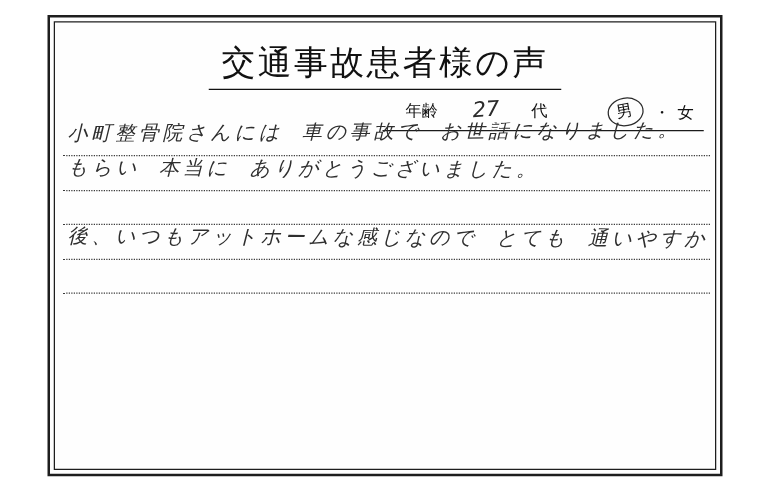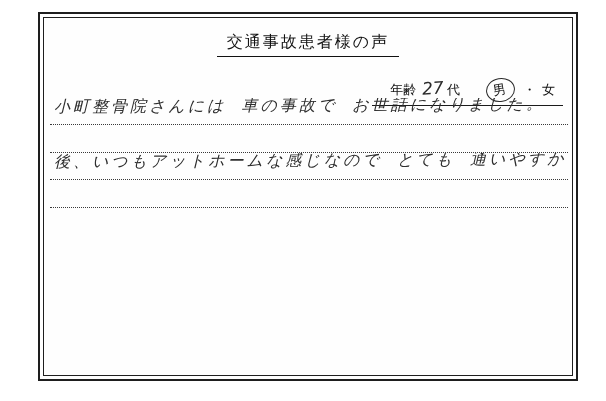--- a/index.html
+++ b/index.html
@@ -24,34 +24,35 @@
     border:1.5px solid #1e1e1e;
   }
   .title-wrap {
     position:absolute;
     left:0; right:0; top:14px;
     text-align:center;
   }
   .title {
     display:inline-block;
     font-family:"Liberation Serif", serif;
-    font-size:16px;
+    font-size:27px;
     font-weight:500;
     letter-spacing:2px;
     color:#111;
     border-bottom:1.5px solid #111;
     padding:0 10px 3px 10px;
   }
   .age-row {
     position:absolute;
     top:60px; right:9px;
     display:flex;
     align-items:baseline;
     border-bottom:1.2px solid #1b1b1b;
     padding:0 6px 3px 18px;
+    gap:22px;
   }
   .age-label, .age-suffix, .gender-char, .gender-sep {
     font-family:"Liberation Serif", serif;
     font-size:13px;
     color:#111;
   }
   .age-value {
     font-family:"DejaVu Sans", sans-serif;
     font-style:italic;
     font-size:17px;
@@ -119,20 +120,23 @@
         <span class="gender-sep">・</span>
         <span class="gender-char">女</span>
       </span>
     </div>
 
     <div class="lines-area">
       <div class="rule-row">
           <span class="hand">小町整骨院さんには 車の事故で お世話になりました。</span>
         </div>
       <div class="rule-row">
+          <span class="hand">もらい 本当に ありがとうございました。</span>
+        </div>
+      <div class="rule-row">
           <span class="hand"></span>
         </div>
       <div class="rule-row">
           <span class="hand">後、いつもアットホームな感じなので とても 通いやすかった</span>
         </div>
       <div class="rule-row">
           <span class="hand"></span>
         </div>
     </div>
 

